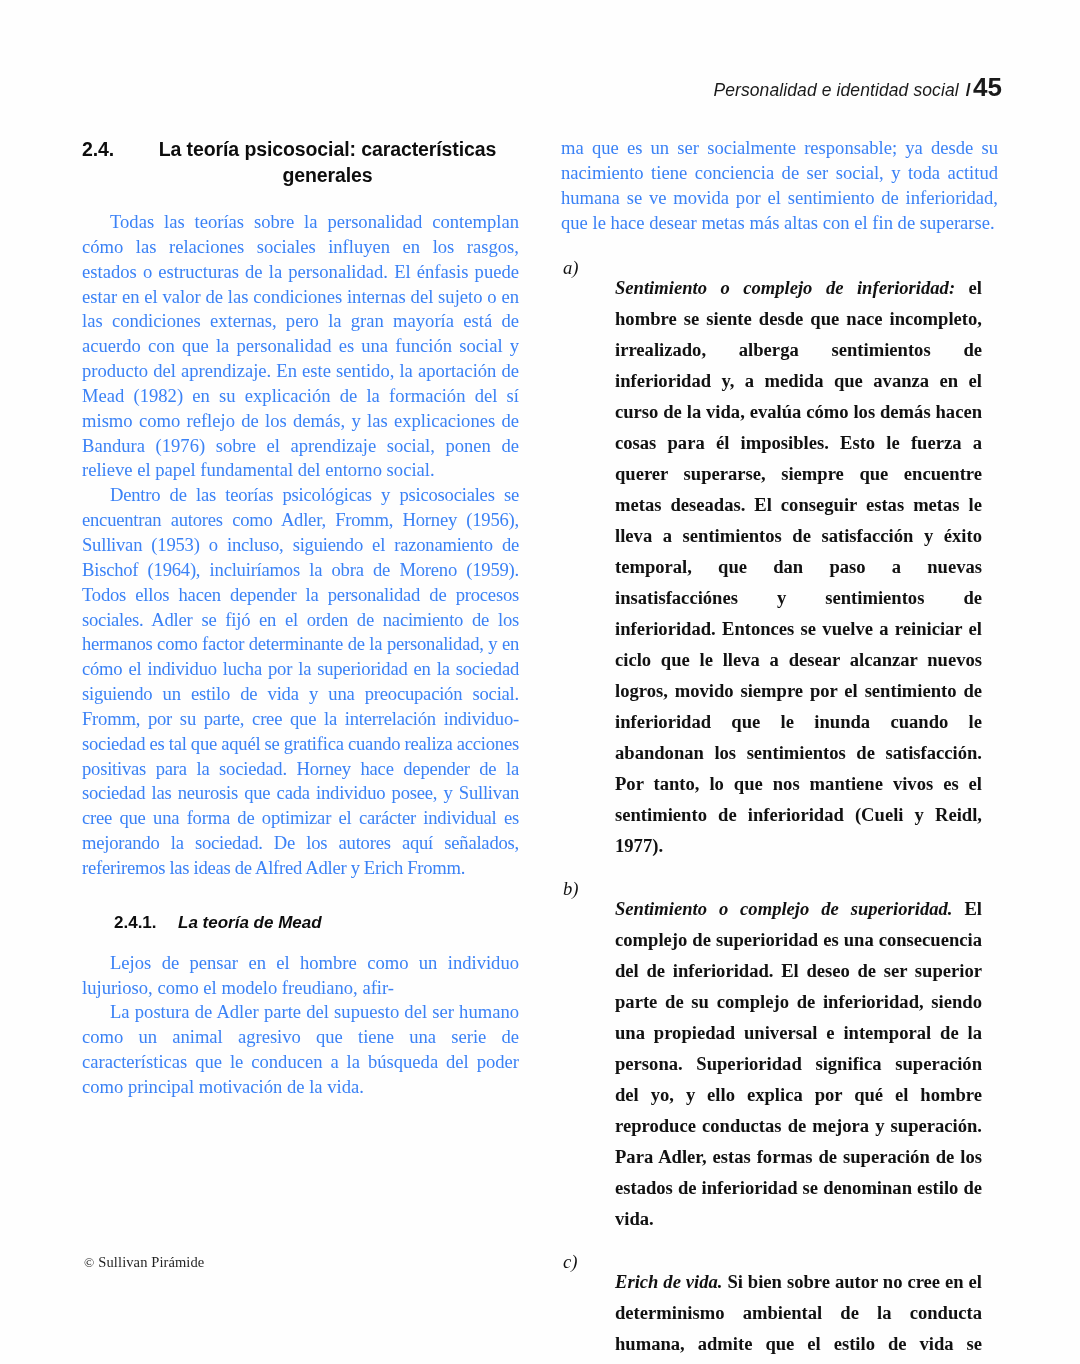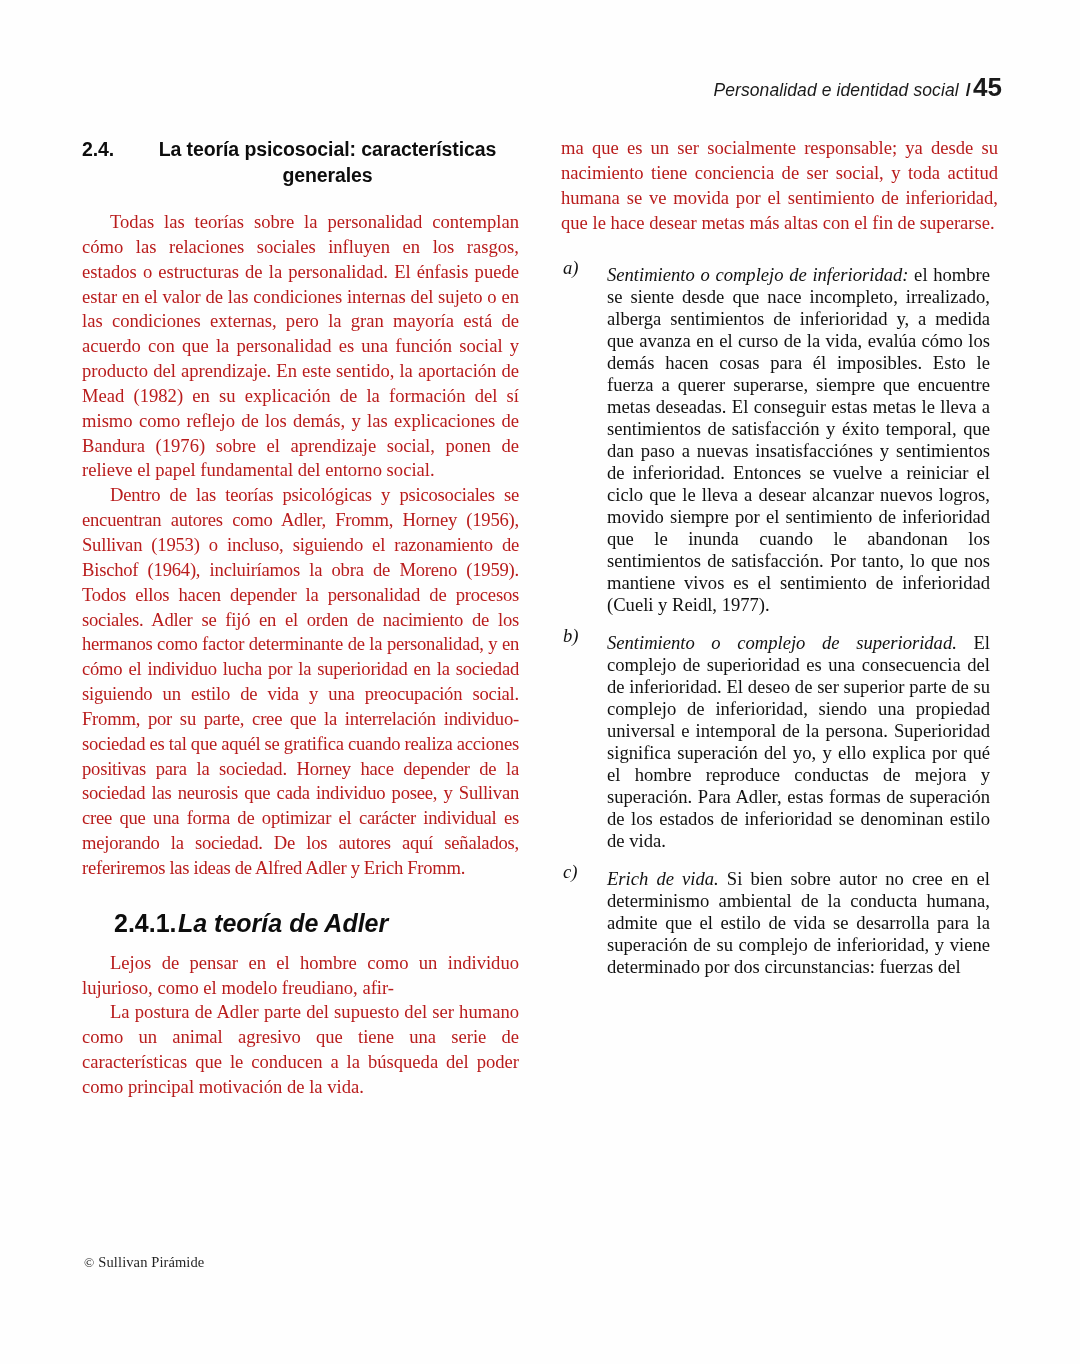--- a/index.html
+++ b/index.html
@@ -76,21 +76,21 @@
     flex: 0 0 auto;
     width: 54px;
   }
   .h-section .h-text {
     flex: 1 1 auto;
     text-align: center;
   }
 
   .h-sub {
     font-family: "Liberation Sans", "DejaVu Sans", sans-serif;
-    font-size: 25px;
+    font-size: 17px;
     line-height: 24px;
     color: #0d0d0d;
     margin: 30px 0 16px 32px;
     display: flex;
     align-items: flex-start;
   }
   .h-sub .hs-num {
     font-weight: bold;
     flex: 0 0 auto;
     width: 64px;
@@ -100,21 +100,21 @@
     flex: 1 1 auto;
   }
 
   
   p.body {
     margin: 0;
     font-size: 18.6px;
     line-height: 24.85px;
     text-align: justify;
     text-indent: 28px;
-    color: #b91c1c;
+    color: #3b82f6;
     hyphens: manual;
   }
   p.body.tight {
     letter-spacing: -0.22px;
     word-spacing: -0.3px;
   }
   p.body.noindent {
     text-indent: 0;
   }
 
@@ -134,24 +134,25 @@
     width: 36px;
     font-style: italic;
     font-size: 18.6px;
     line-height: 24.85px;
     text-align: left;
     padding-left: 2px;
   }
   ol.lettered > li .item-text {
     flex: 1 1 auto;
     font-size: 18.6px;
-    line-height: 22px;
+    line-height: 31px;
     text-align: justify;
     text-indent: 0;
-    margin: 8px;
+    margin: 16px;
+    font-weight: bold;
   }
   .lead-in {
     font-style: italic;
   }
 
   
   .footer {
     position: absolute;
     left: 84px;
     bottom: 93px;
@@ -181,21 +182,21 @@
       <h2 class="h-section">
         <span class="h-num">2.4.</span>
         <span class="h-text">La teoría psicosocial: características generales</span>
       </h2>
 
       <p class="body">Todas las teorías sobre la personalidad contemplan cómo las relaciones sociales influyen en los rasgos, estados o estructuras de la personalidad. El énfasis puede estar en el valor de las condiciones internas del sujeto o en las condiciones externas, pero la gran mayoría está de acuerdo con que la personalidad es una función social y producto del aprendizaje. En este sentido, la aportación de Mead (1982) en su explicación de la formación del sí mismo como reflejo de los demás, y las explicaciones de Bandura (1976) sobre el aprendizaje social, ponen de relieve el papel fundamental del entorno social.</p>
       <p class="body tight">Dentro de las teorías psicológicas y psicosociales se encuentran autores como Adler, Fromm, Horney (1956), Sullivan (1953) o incluso, siguiendo el razonamiento de Bischof (1964), incluiríamos la obra de Moreno (1959). Todos ellos hacen depender la personalidad de procesos sociales. Adler se fijó en el orden de nacimiento de los hermanos como factor determinante de la personalidad, y en cómo el individuo lucha por la superioridad en la sociedad siguiendo un estilo de vida y una preocupación social. Fromm, por su parte, cree que la interrelación individuo-sociedad es tal que aquél se gratifica cuando realiza acciones positivas para la sociedad. Horney hace depender de la sociedad las neurosis que cada individuo posee, y Sullivan cree que una forma de optimizar el carácter individual es mejorando la sociedad. De los autores aquí señalados, referiremos las ideas de Alfred Adler y Erich Fromm.</p>
 
       <h3 class="h-sub">
         <span class="hs-num">2.4.1.</span>
-        <span class="hs-text">La teoría de Adler</span>
+        <span class="hs-text">La teoría de Mead</span>
       </h3>
 
       <p class="body">Lejos de pensar en el hombre como un individuo lujurioso, como el modelo freudiano, afir-</p>
       <p class="body">La postura de Adler parte del supuesto del ser humano como un animal agresivo que tiene una serie de características que le conducen a la búsqueda del poder como principal motivación de la vida.</p>
 
     </div>
 
     <div class="col">
 
       <p class="body noindent">ma que es un ser socialmente responsable; ya desde su nacimiento tiene conciencia de ser social, y toda actitud humana se ve movida por el sentimiento de inferioridad, que le hace desear metas más altas con el fin de superarse.</p>

